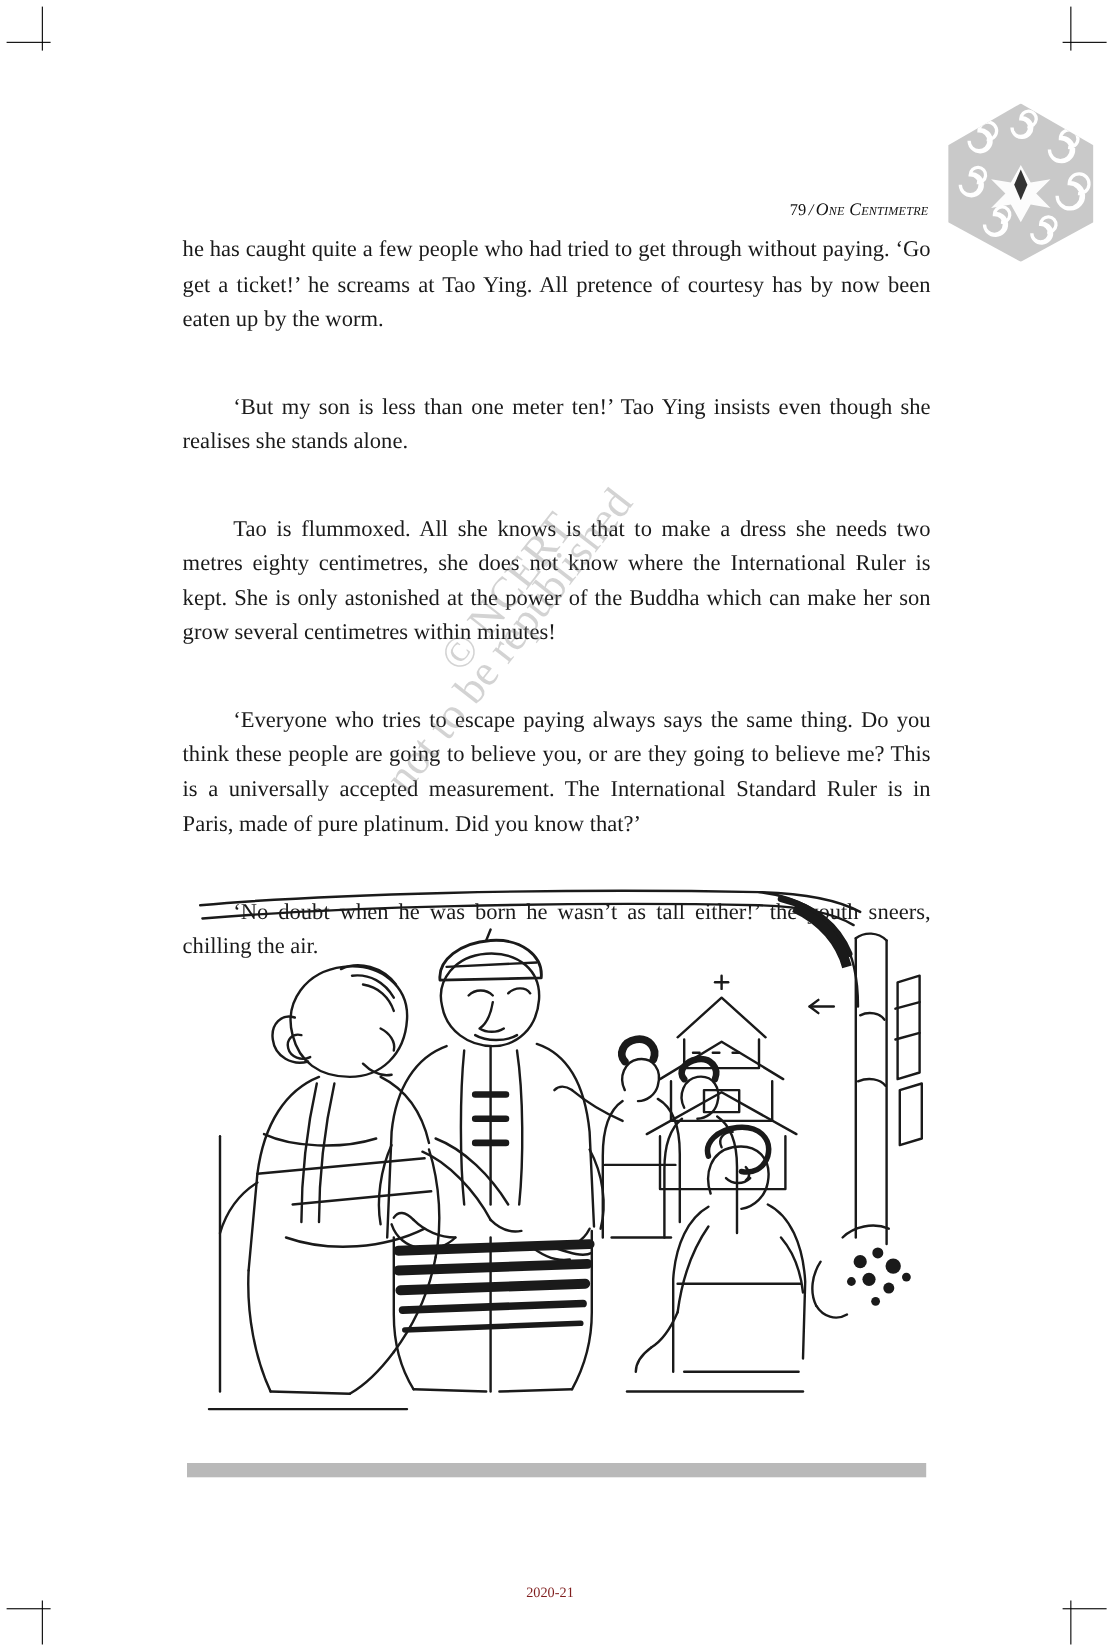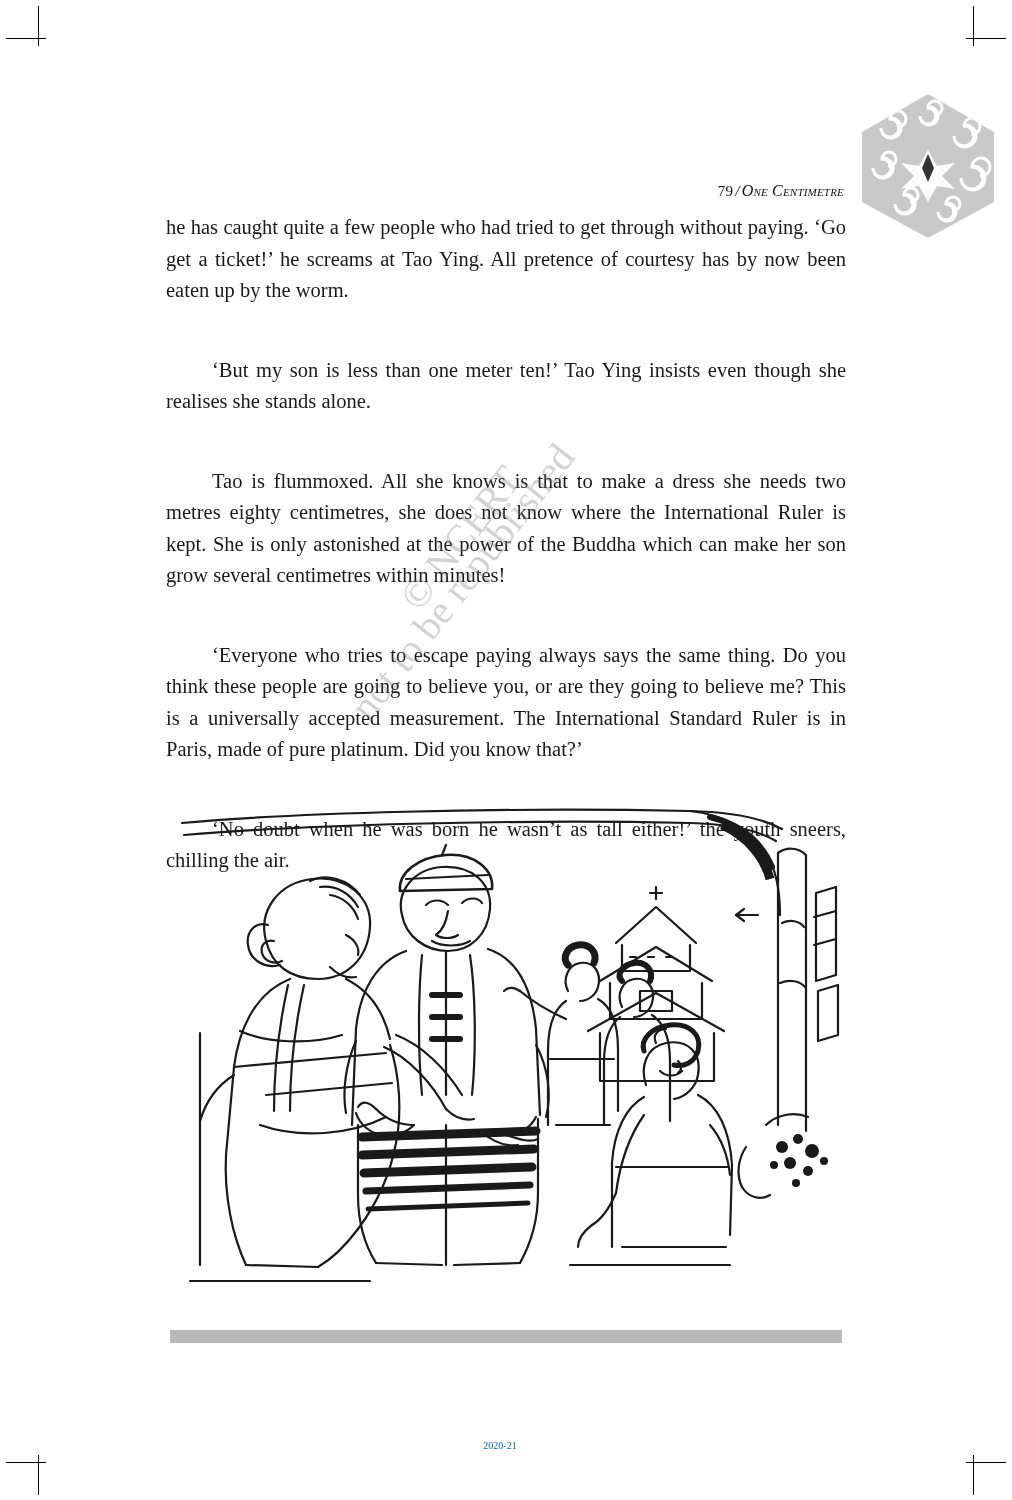--- a/index.html
+++ b/index.html
@@ -95,22 +95,22 @@
     background: #b9b9b9;
   }
 
   
   .footer {
     position: absolute;
     left: 0;
     top: 1440px;
     width: 1000px;
     text-align: center;
-    font-size: 10px;
-    color: #0369a1;
+    font-size: 13px;
+    color: #7f1d1d;
     font-family: "Liberation Serif", serif;
   }
 
   
   .watermark {
     position: absolute;
     left: 330px;
     top: 560px;
     width: 420px;
     height: 380px;

